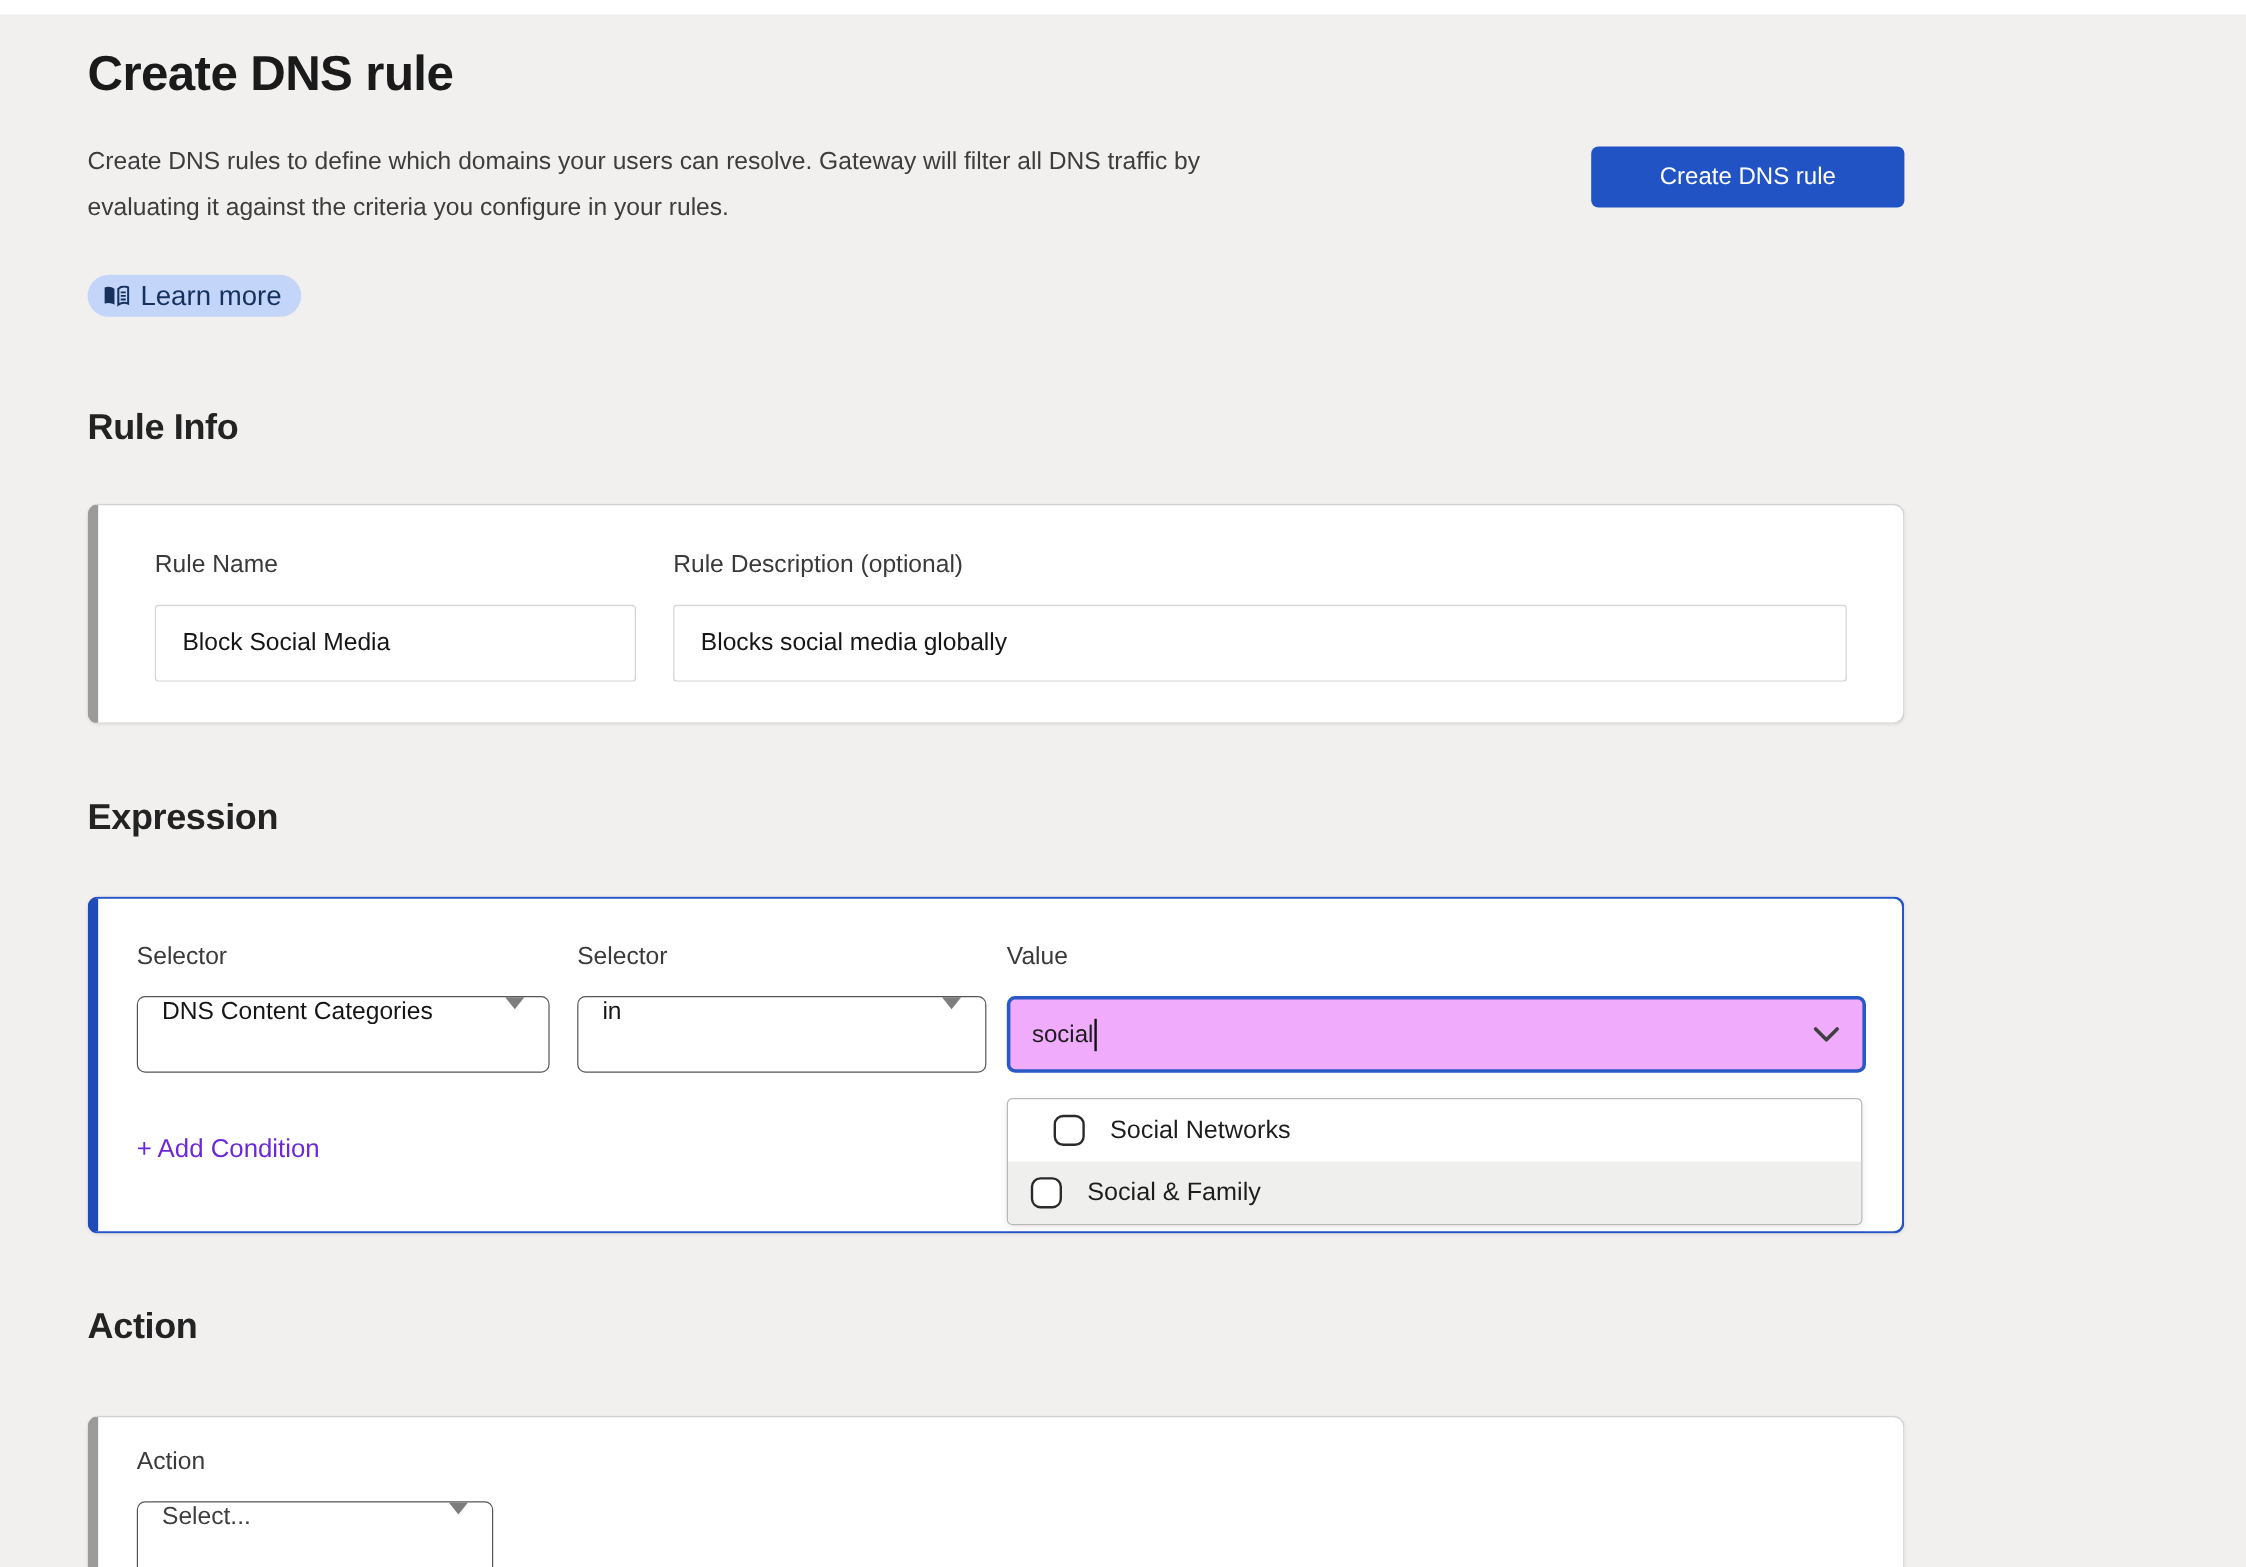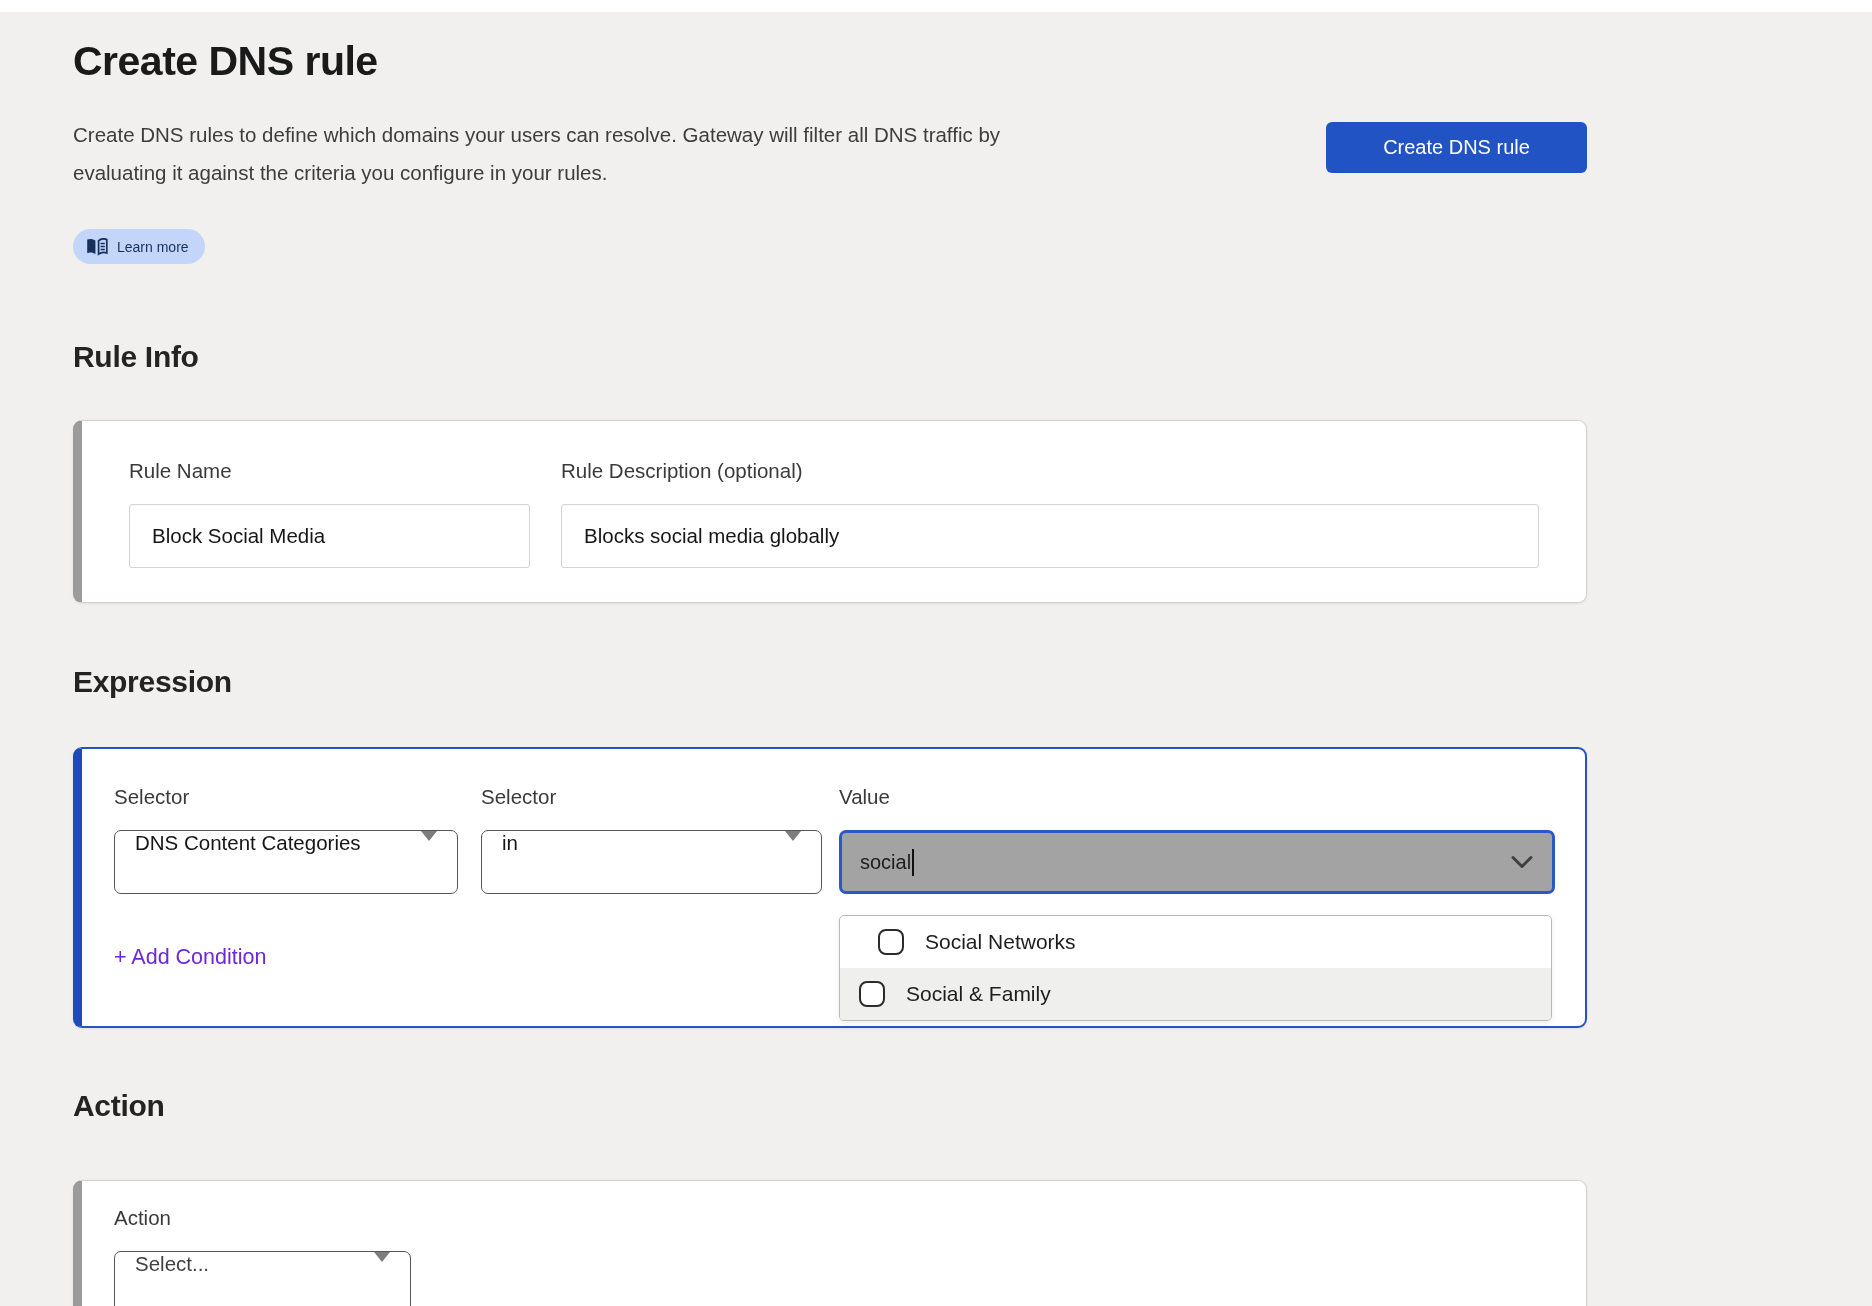--- a/index.html
+++ b/index.html
@@ -27,21 +27,21 @@
     width: 1000px;
     font-size: 20.5px; line-height: 38px; color: #3d3d3d;
   }
   .learn-more {
     position: absolute; left: 73px; top: 217px;
     height: 35px; padding: 0 16px 0 13px;
     background: #c3d5f8; border-radius: 18px;
     display: inline-flex; align-items: center; gap: 9px;
     cursor: pointer; border: none;
   }
-  .learn-more-label { font-size: 14px; color: #17315f; }
+  .learn-more-label { font-size: 23px; color: #17315f; }
   .primary-btn {
     position: absolute; left: 1326px; top: 110px;
     width: 261px; height: 51px;
     background: #2153c5; color: #ffffff;
     border: none; border-radius: 6px;
     font-size: 20px; font-family: "Liberation Sans", sans-serif;
     display: flex; align-items: center; justify-content: center;
     cursor: pointer;
   }
 
@@ -103,21 +103,21 @@
     width: 0; height: 0; margin-left: 14px;
     border-left: 8px solid transparent;
     border-right: 8px solid transparent;
     border-top: 10px solid #7d7d7d;
   }
 
   
   .combo {
     position: absolute; left: 757px; top: 81px;
     width: 716px; height: 64px;
-    background: #a3a3a3;
+    background: #f0abfc;
     border: 3px solid #2a58c6;
     border-radius: 7px;
     display: flex; align-items: center;
     padding: 0 18px;
   }
   .combo-text { font-size: 20px; color: #1d1d1d; }
   .text-cursor {
     display: inline-block; width: 2px; height: 27px;
     background: #111111; margin-left: 1px; vertical-align: middle;
   }

